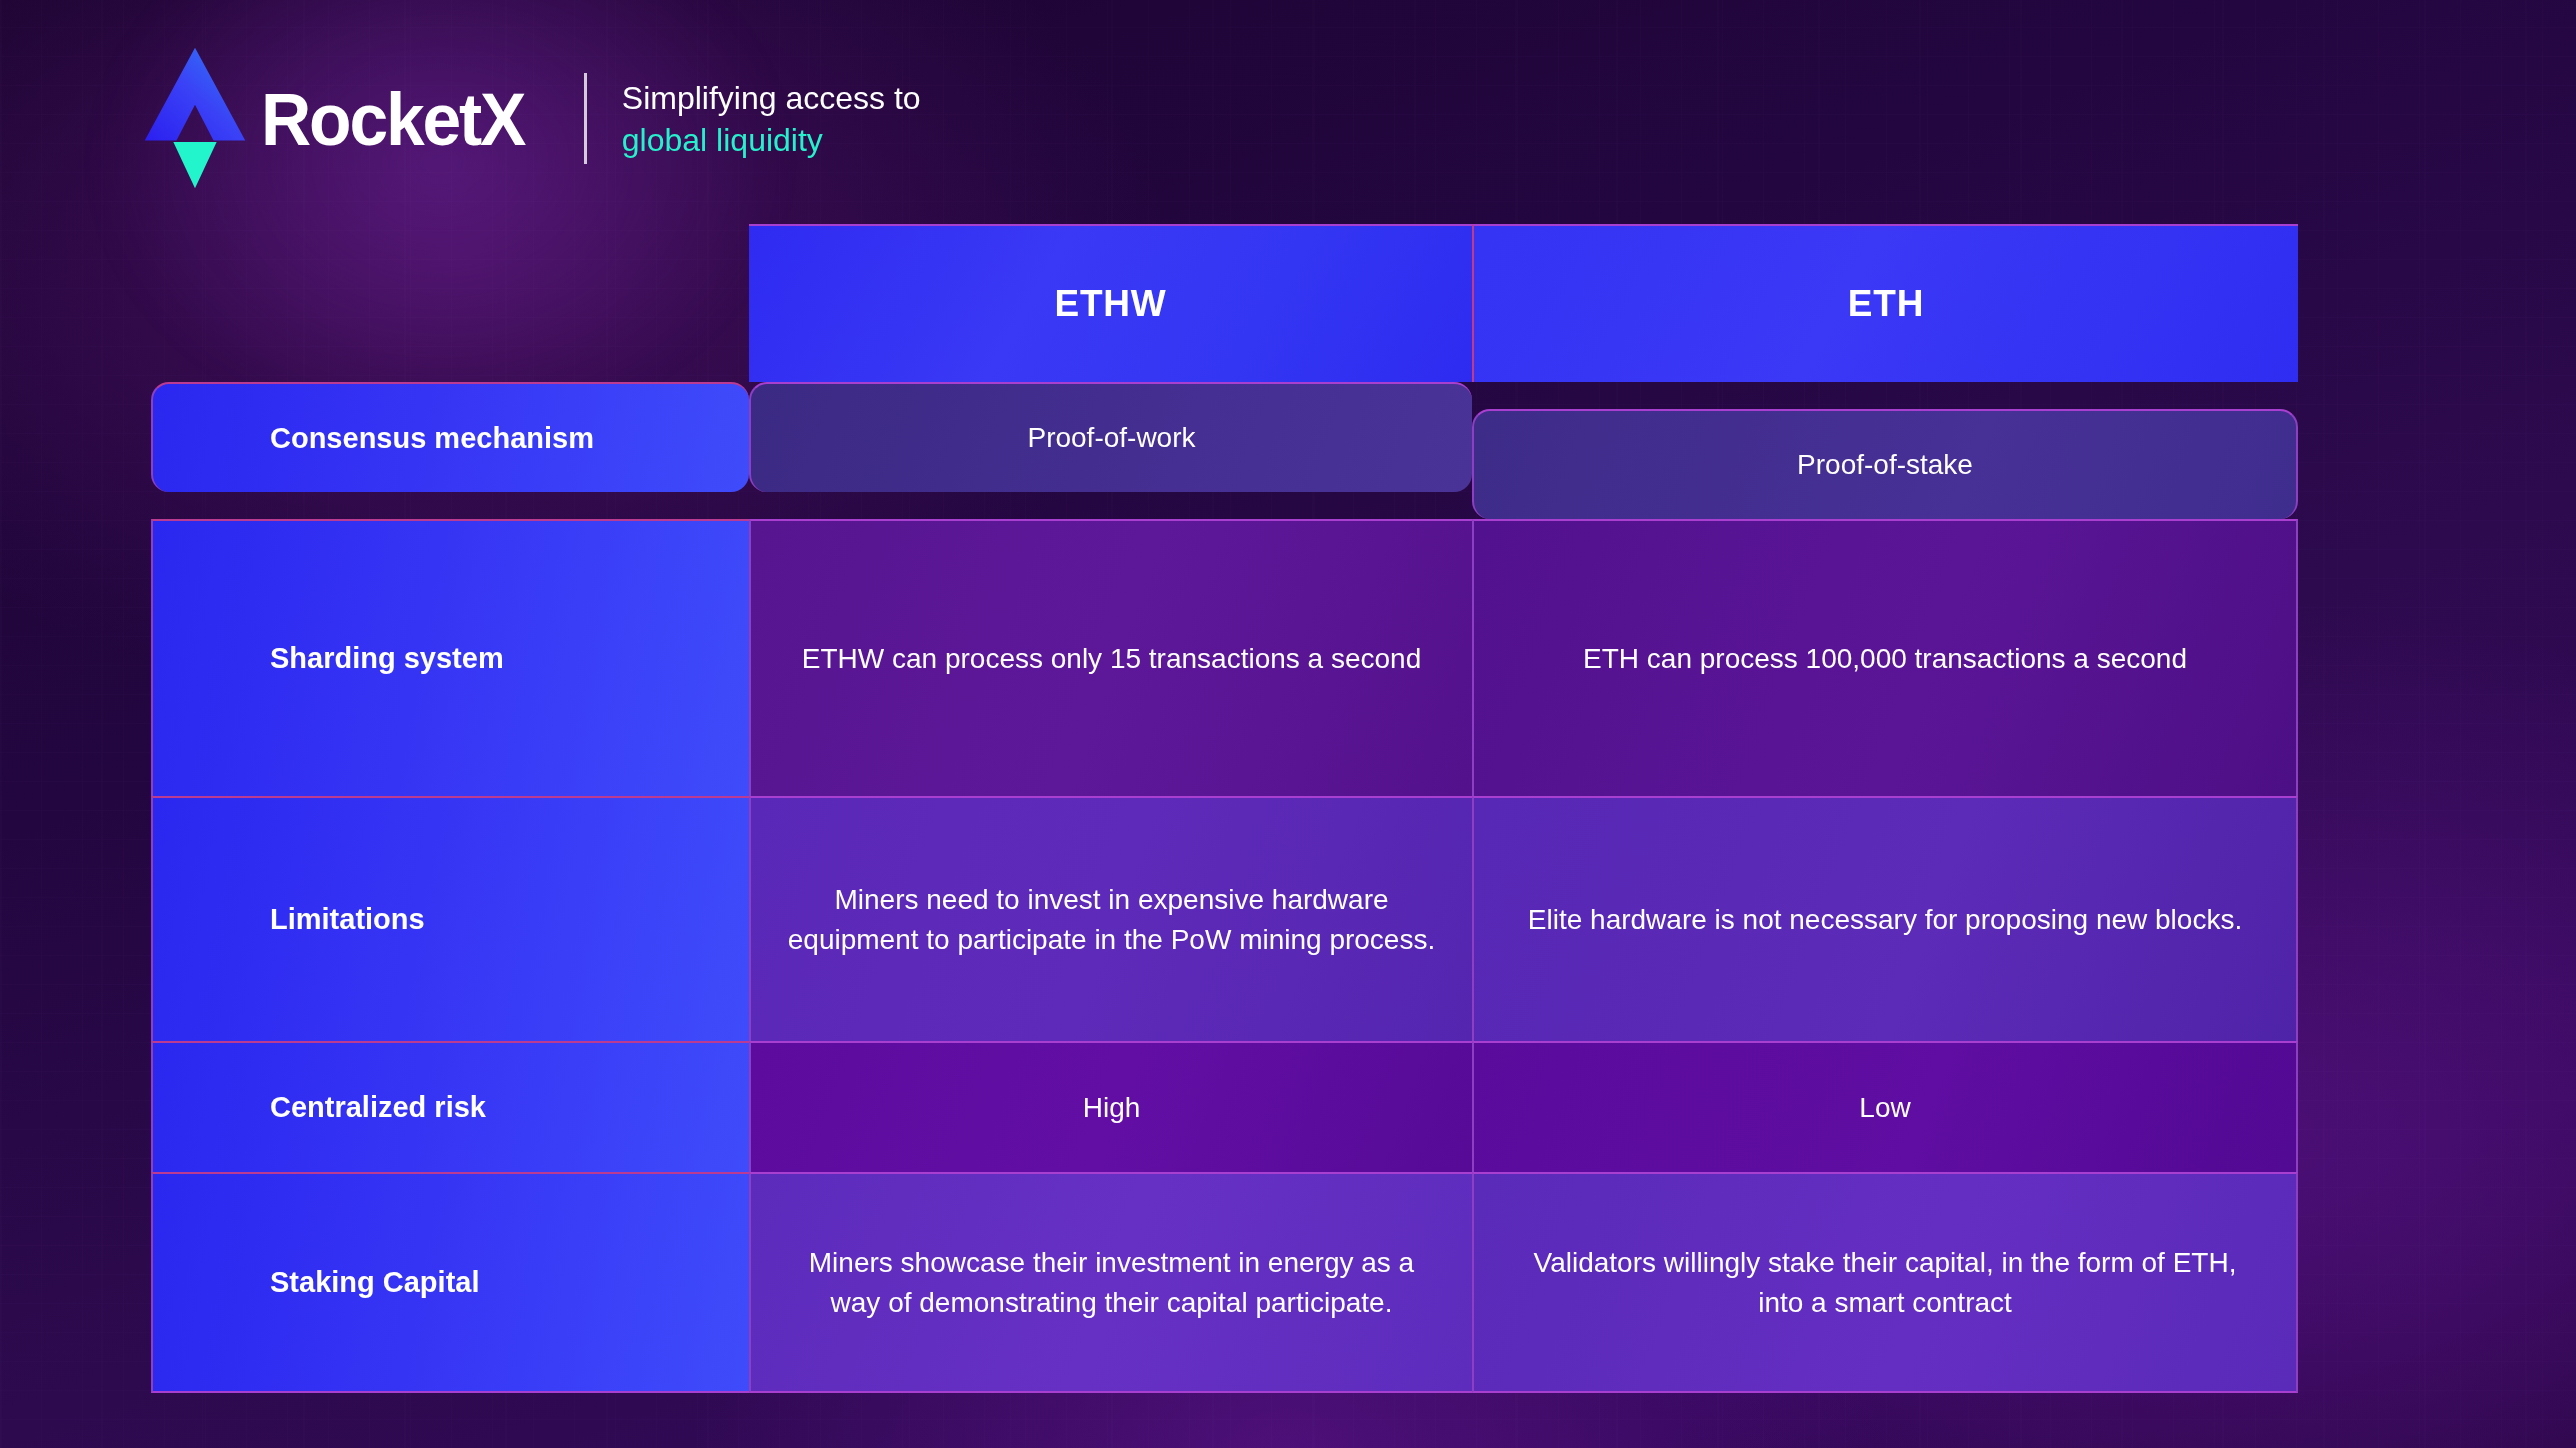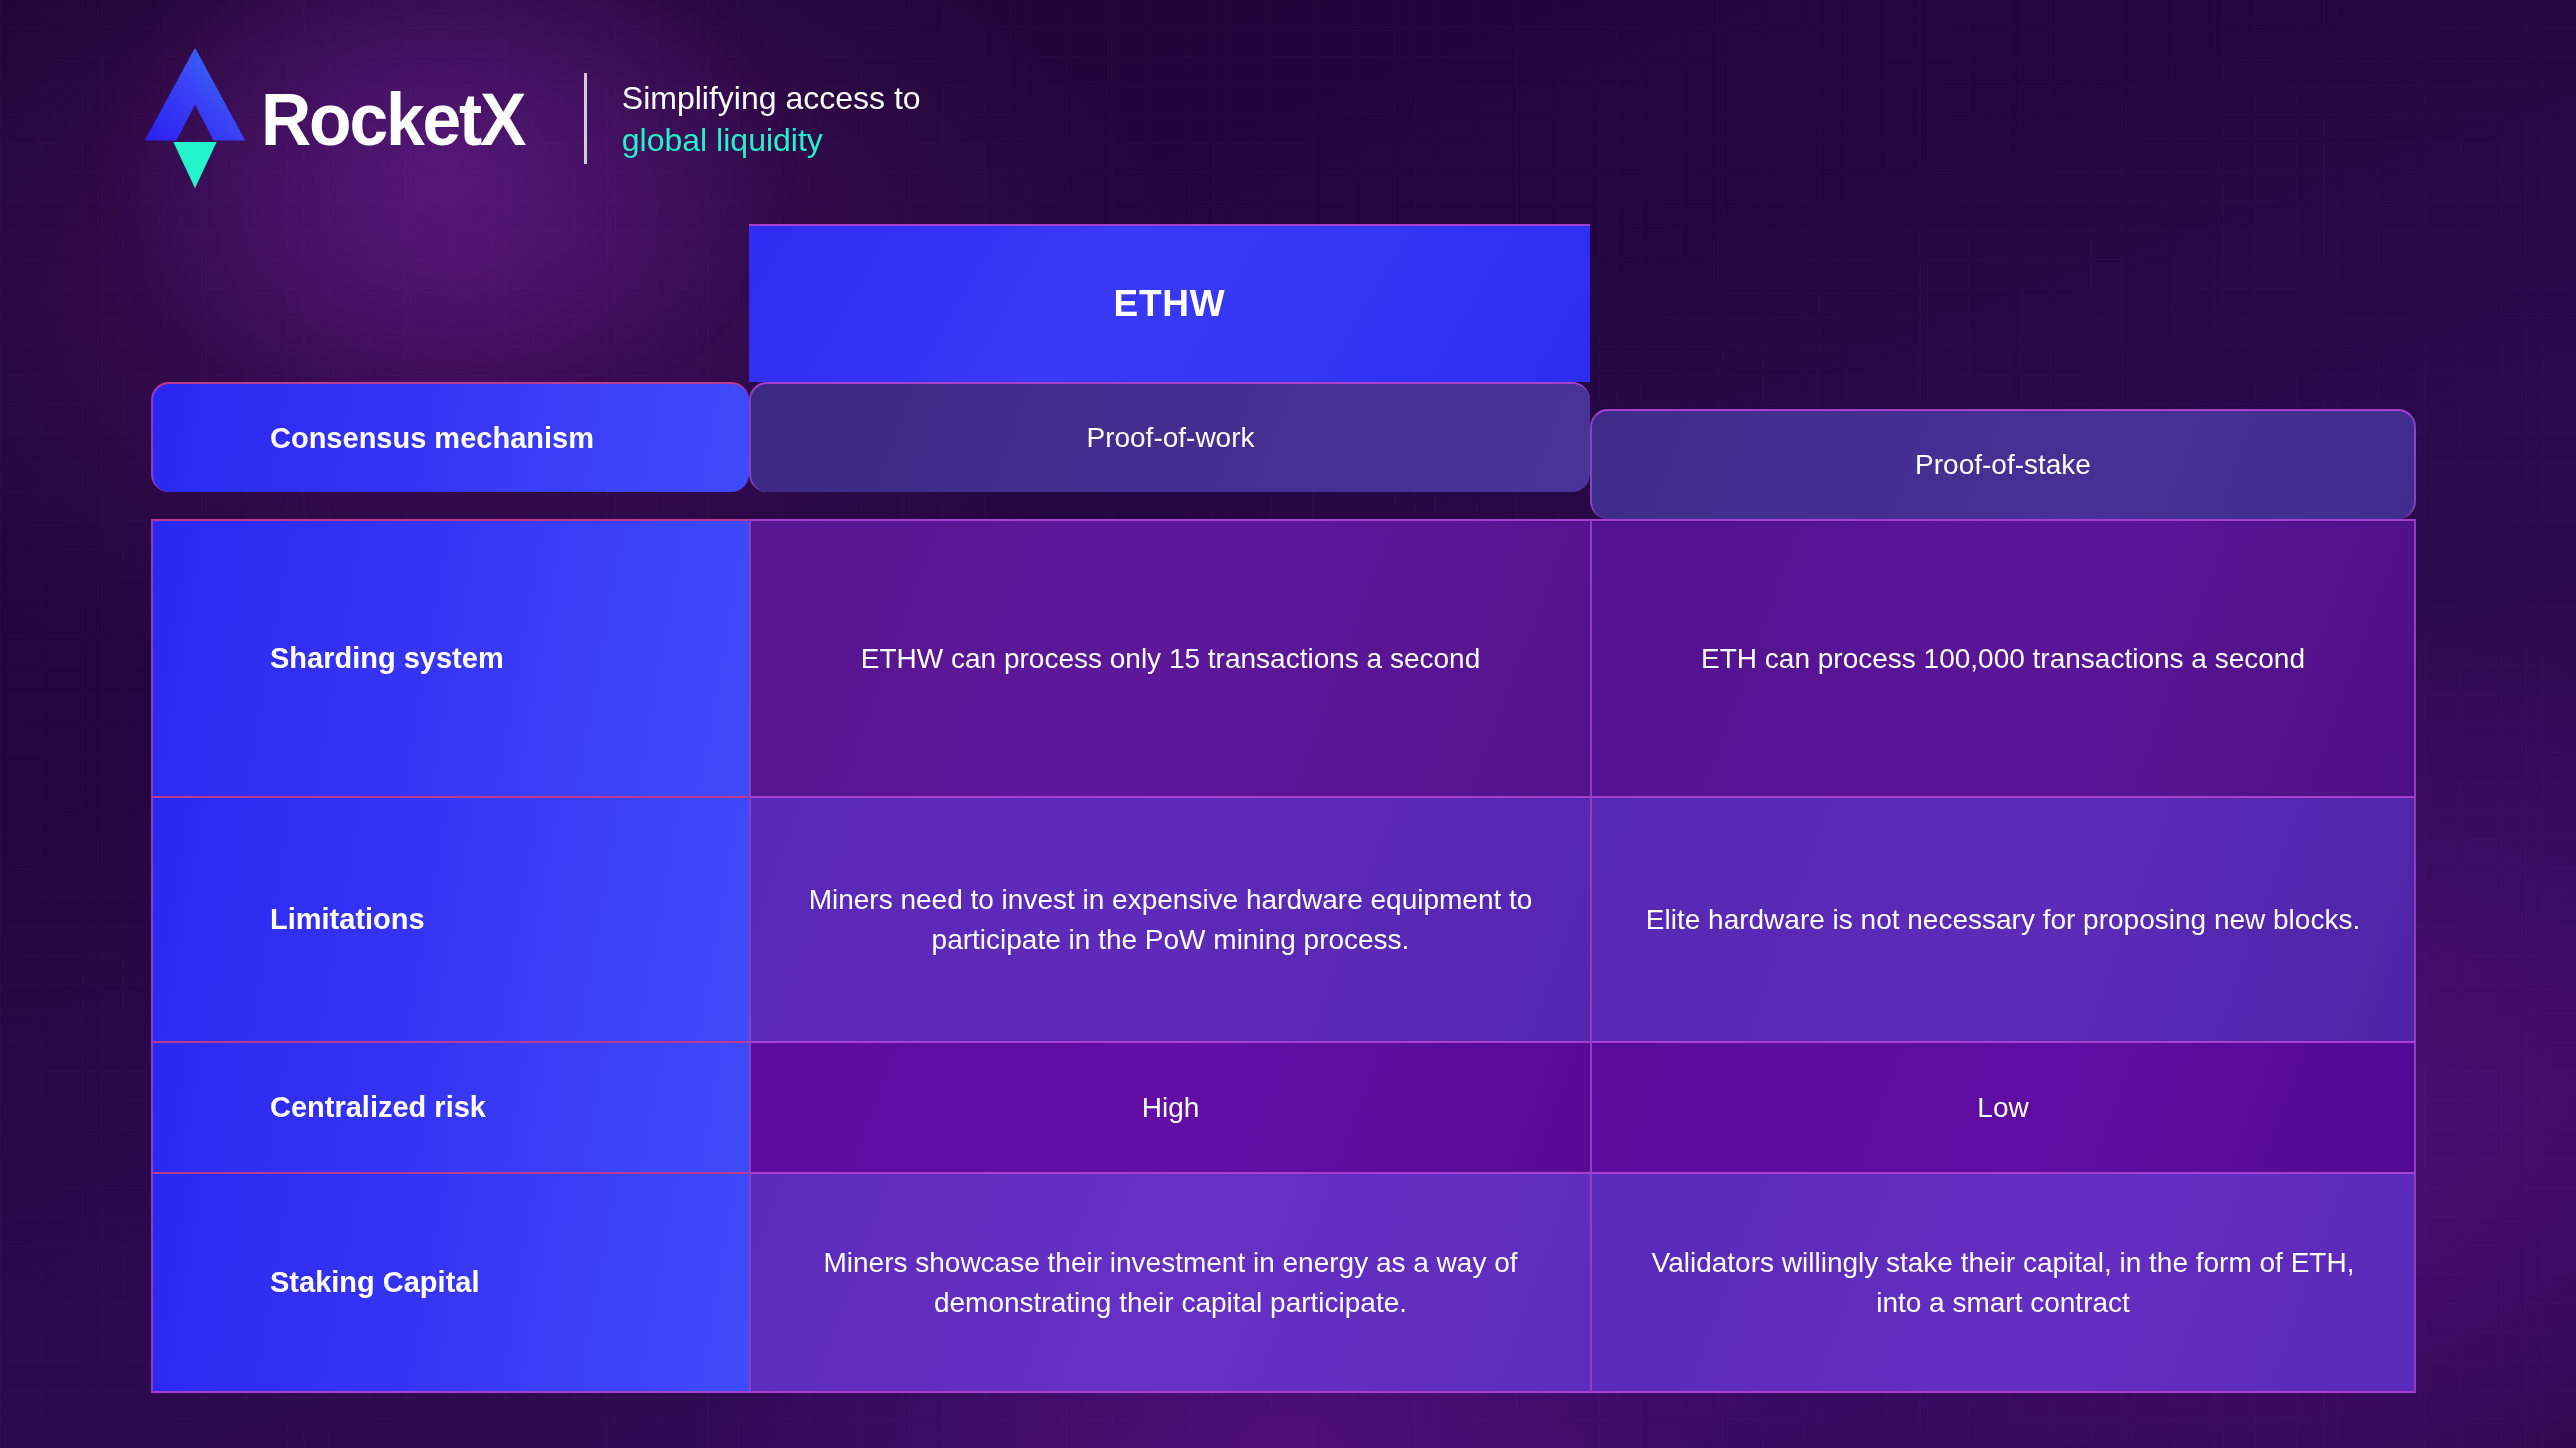--- a/index.html
+++ b/index.html
@@ -110,21 +110,21 @@
   }
   .cell {
     box-sizing: border-box;
     display: flex;
     align-items: center;
     justify-content: center;
     color: #ffffff;
     position: relative;
   }
   .col-label  { width: 598px; flex: none; }
-  .col-a      { width: 841px; flex: none; }
+  .col-a      { width: 723px; flex: none; }
   .col-b      { width: 826px; flex: none; }
 
   
   #header-row { margin-left: 598px; }
   #header-row .cell {
     height: 158px;
     font-size: 37px;
     font-weight: bold;
     letter-spacing: 0.8px;
   }
@@ -219,20 +219,21 @@
     <span class="tagline-line1">Simplifying access to</span>
     <span class="tagline-line2">global liquidity</span>
   </div>
 
 </div>
 
 <div id="table">
 
   <div class="trow" id="header-row">
     <div class="cell col-a hdr-a">ETHW</div>
+    <div class="cell col-b hdr-b">ETH</div>
   </div>
 
   <div class="trow r0 h-row0">
     <div class="cell col-label cell-label">Consensus mechanism</div>
     <div class="cell col-a cell-a">Proof-of-work</div>
     <div class="cell col-b cell-b">Proof-of-stake</div>
   </div>
 
   <div class="trow r1 h-row1">
     <div class="cell col-label cell-label">Sharding system</div>

